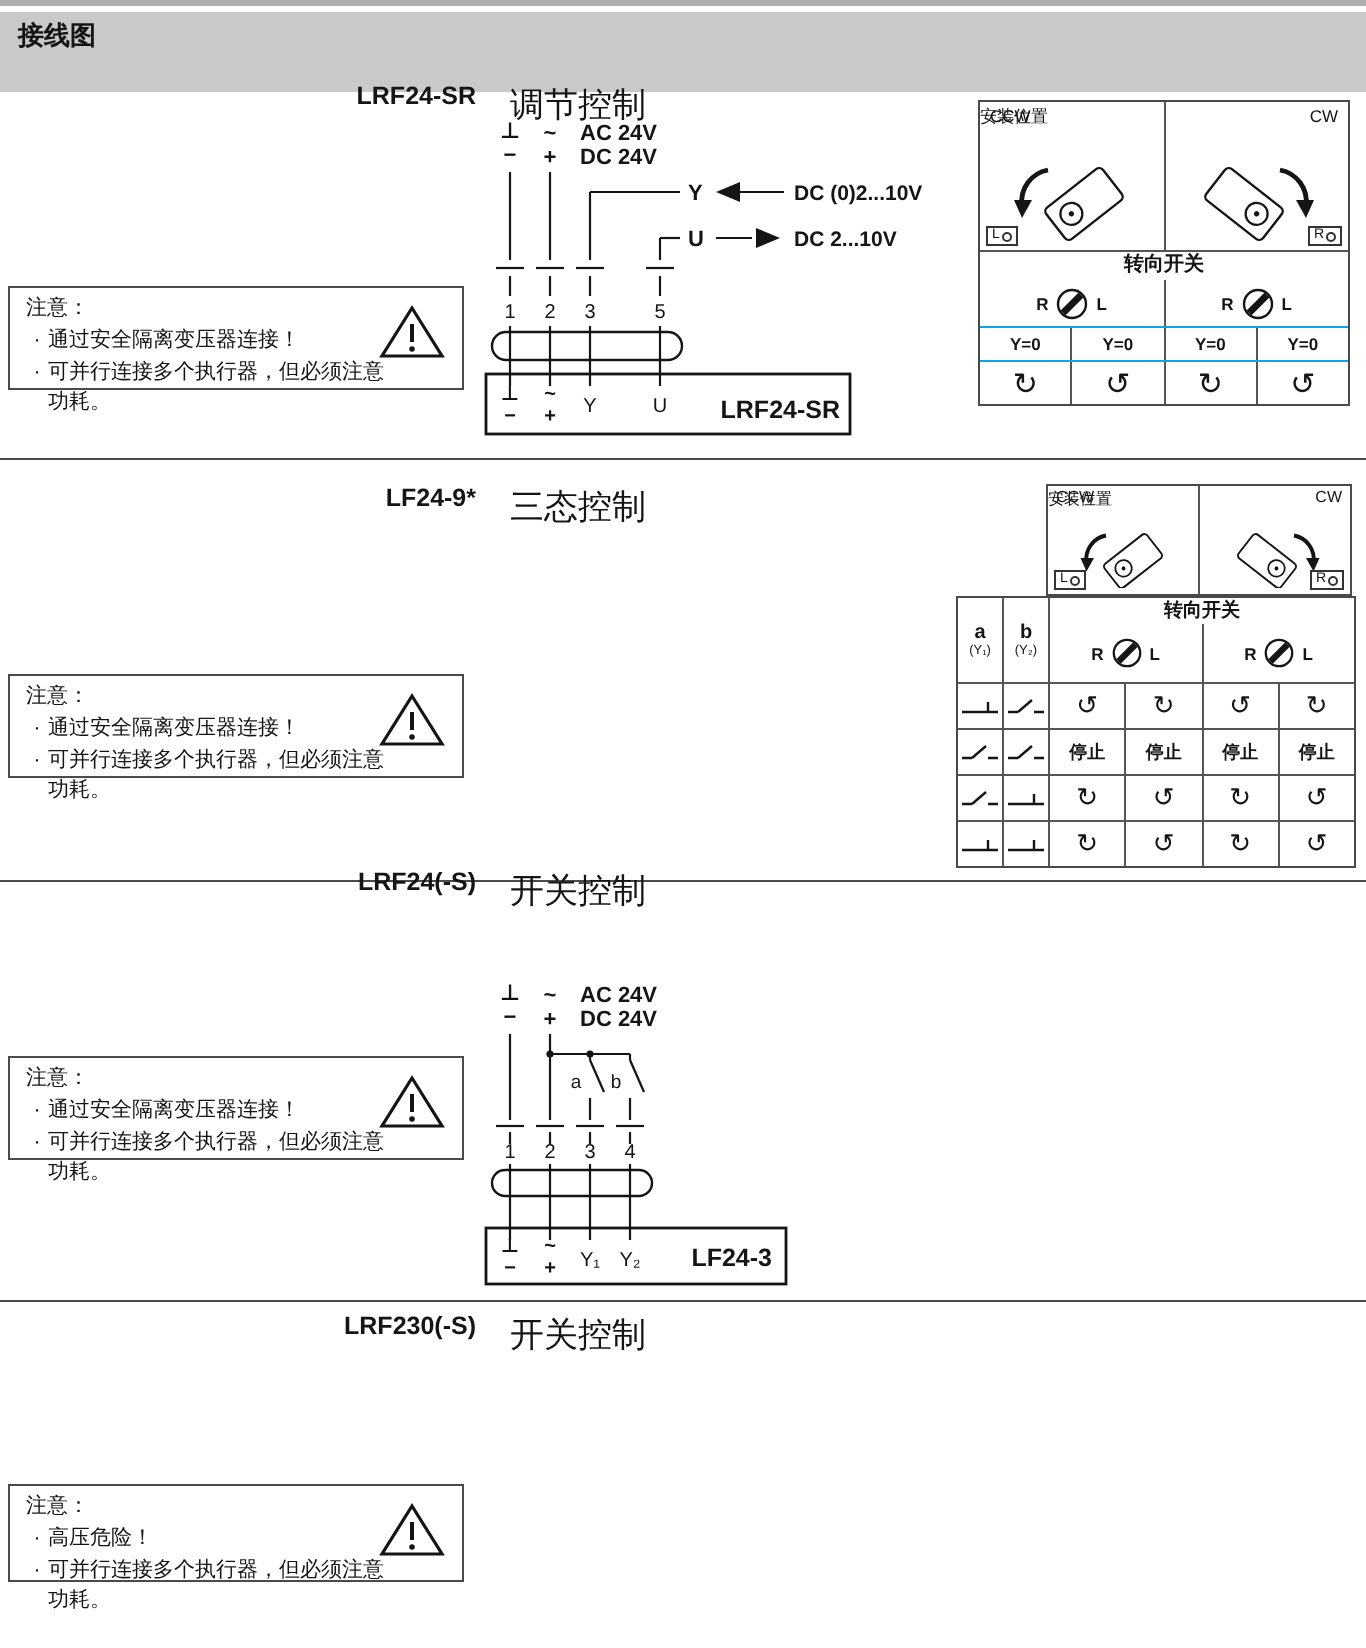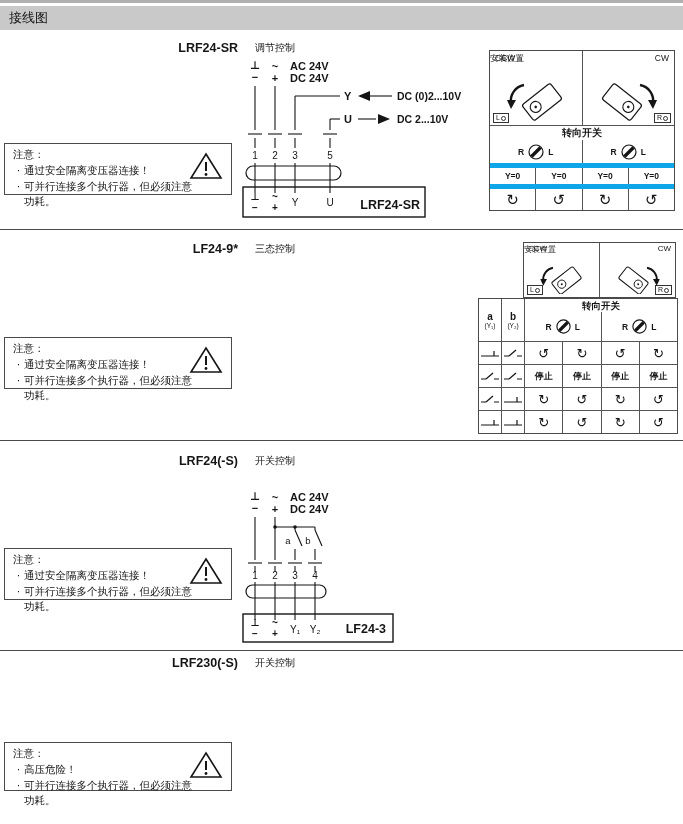--- a/index.html
+++ b/index.html
@@ -1,28 +1,28 @@
 <!DOCTYPE html>
 <html><head>
 <meta charset="utf-8">
 <style>
   html,body{margin:0;padding:0}
   body{width:683px;height:824px;background:#fff;position:relative;
        font-family:"Liberation Sans","DejaVu Sans",sans-serif;color:#151515;overflow:hidden}
   .topstrip{position:absolute;top:0;left:0;width:683px;height:3px;background:#b0b0b0}
-  .hdrbar{position:absolute;top:6px;left:0;width:683px;height:24px;background:#c9c9c9;
-          font-weight:normal;font-size:13px;line-height:24px;padding-left:9px;box-sizing:border-box}
+  .hdrbar{position:absolute;top:6px;left:0;width:683px;height:40px;background:#c9c9c9;
+          font-weight:bold;font-size:13px;line-height:24px;padding-left:9px;box-sizing:border-box}
   section{position:absolute;left:0;width:649px}
   #sec1{top:30px;height:199px}
   #sec2{top:230px;height:210px}
-  #sec3{top:442px;height:209px}
+  #sec3{top:422px;height:209px}
   #sec4{top:651px;height:173px}
   .sep{position:absolute;left:0;width:683px;border-top:1px solid #4a4a4a}
   .model{position:absolute;left:100px;width:138px;text-align:right;font-weight:bold;font-size:12.5px}
-  .control{position:absolute;left:255px;font-size:10px}
+  .control{position:absolute;left:255px;font-size:17px}
   
   .notes{position:absolute;left:4px;width:228px;border:1.4px solid #4a4a4a;box-sizing:border-box;
          padding:3px 8px;font-size:10.5px;line-height:1.5;background:#fff}
   .ntitle{margin-bottom:0}
   .nline{display:flex}
   .nbul{width:11px;text-align:center}
   .ntext{flex:1;padding-right:30px}
   .warn{position:absolute;right:8px;top:7px}
   
   svg.circ{position:absolute;overflow:visible}
@@ -46,21 +46,21 @@
   .act.cwm{transform:translateX(-50%) scaleX(-1)}
   .tag{position:absolute;bottom:2px;border:1px solid #333;font-size:7px;line-height:8px;
        padding:0 2px;display:flex;align-items:center;gap:1px;background:#fff}
   .tagL{left:3px}.tagR{right:3px}
   .tdot{width:5px;height:5px;border:1px solid #333;border-radius:50%;box-sizing:border-box}
   .ptitle{border-top:1px solid #555;text-align:center;font-size:10px;font-weight:bold;height:14px;line-height:14px}
   .pknobs{display:flex}
   .khalf{flex:1;display:flex;align-items:center;justify-content:center;gap:3px;height:23px}
   .khalf + .khalf{border-left:1px solid #555}
   .kl{font-size:8.5px;font-weight:bold}
-  .prow{display:flex;border-top:5px solid #0ea5e9}
+  .prow{display:flex;border-top:1px solid #0ea5e9}
   .prow > div{flex:1;display:flex;align-items:center;justify-content:center}
   .prow > div + div{border-left:1px solid #555}
   .y0c{font-size:8.5px;font-weight:bold}
   .arr{font-size:15px}
   
   .t2{position:absolute}
   .t2top{display:flex}
   .t2sp{width:45px}
   .t2img{width:153px;height:56px;border:1.4px solid #4a4a4a;box-sizing:border-box;position:relative;display:flex}
   .t2img .plab{font-size:8px;top:1px}

